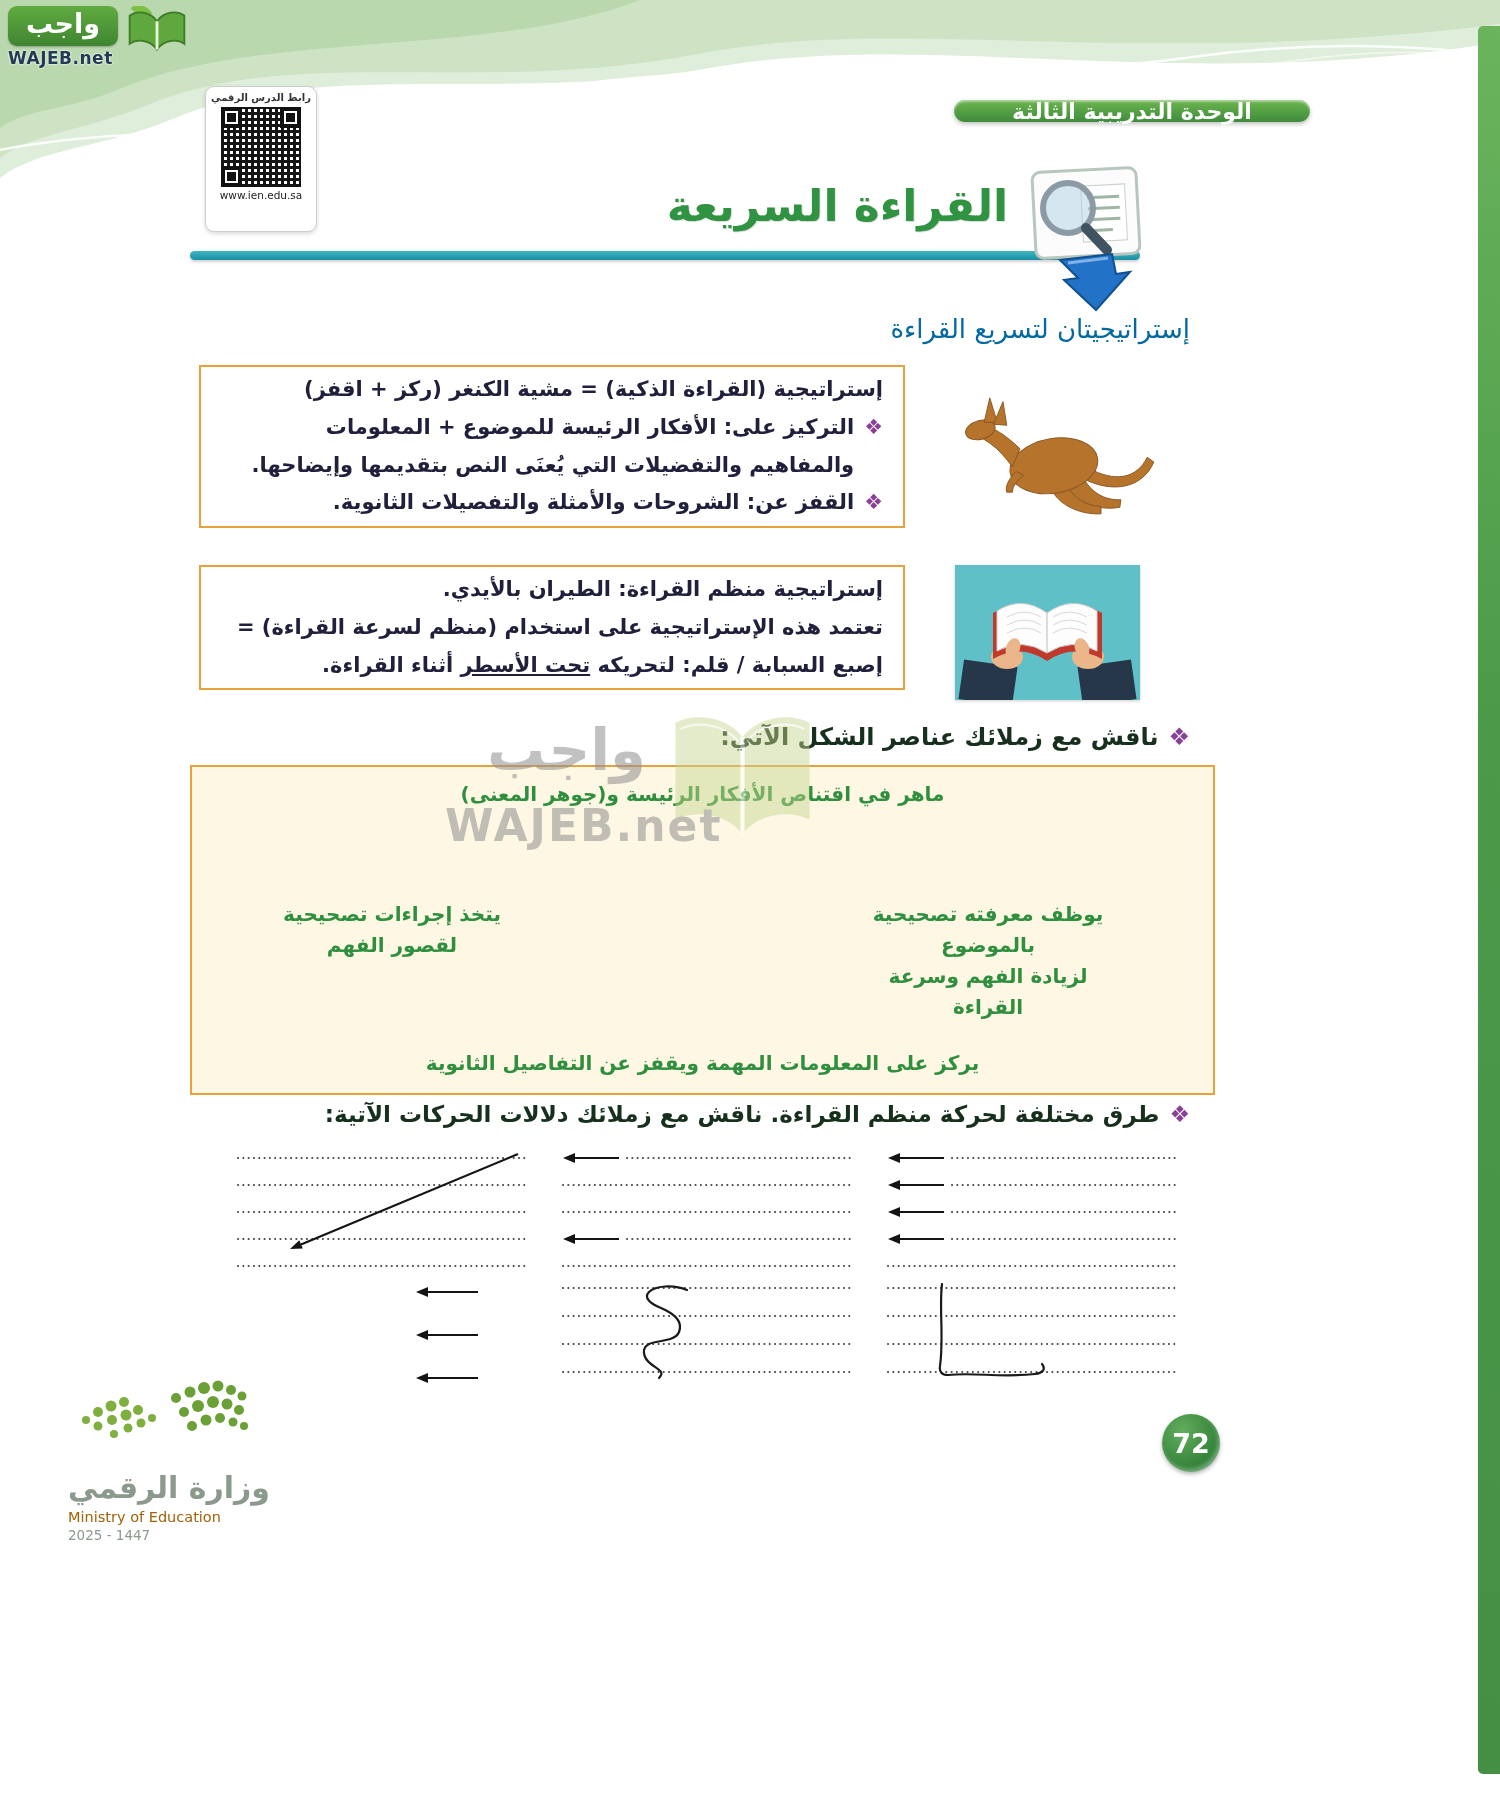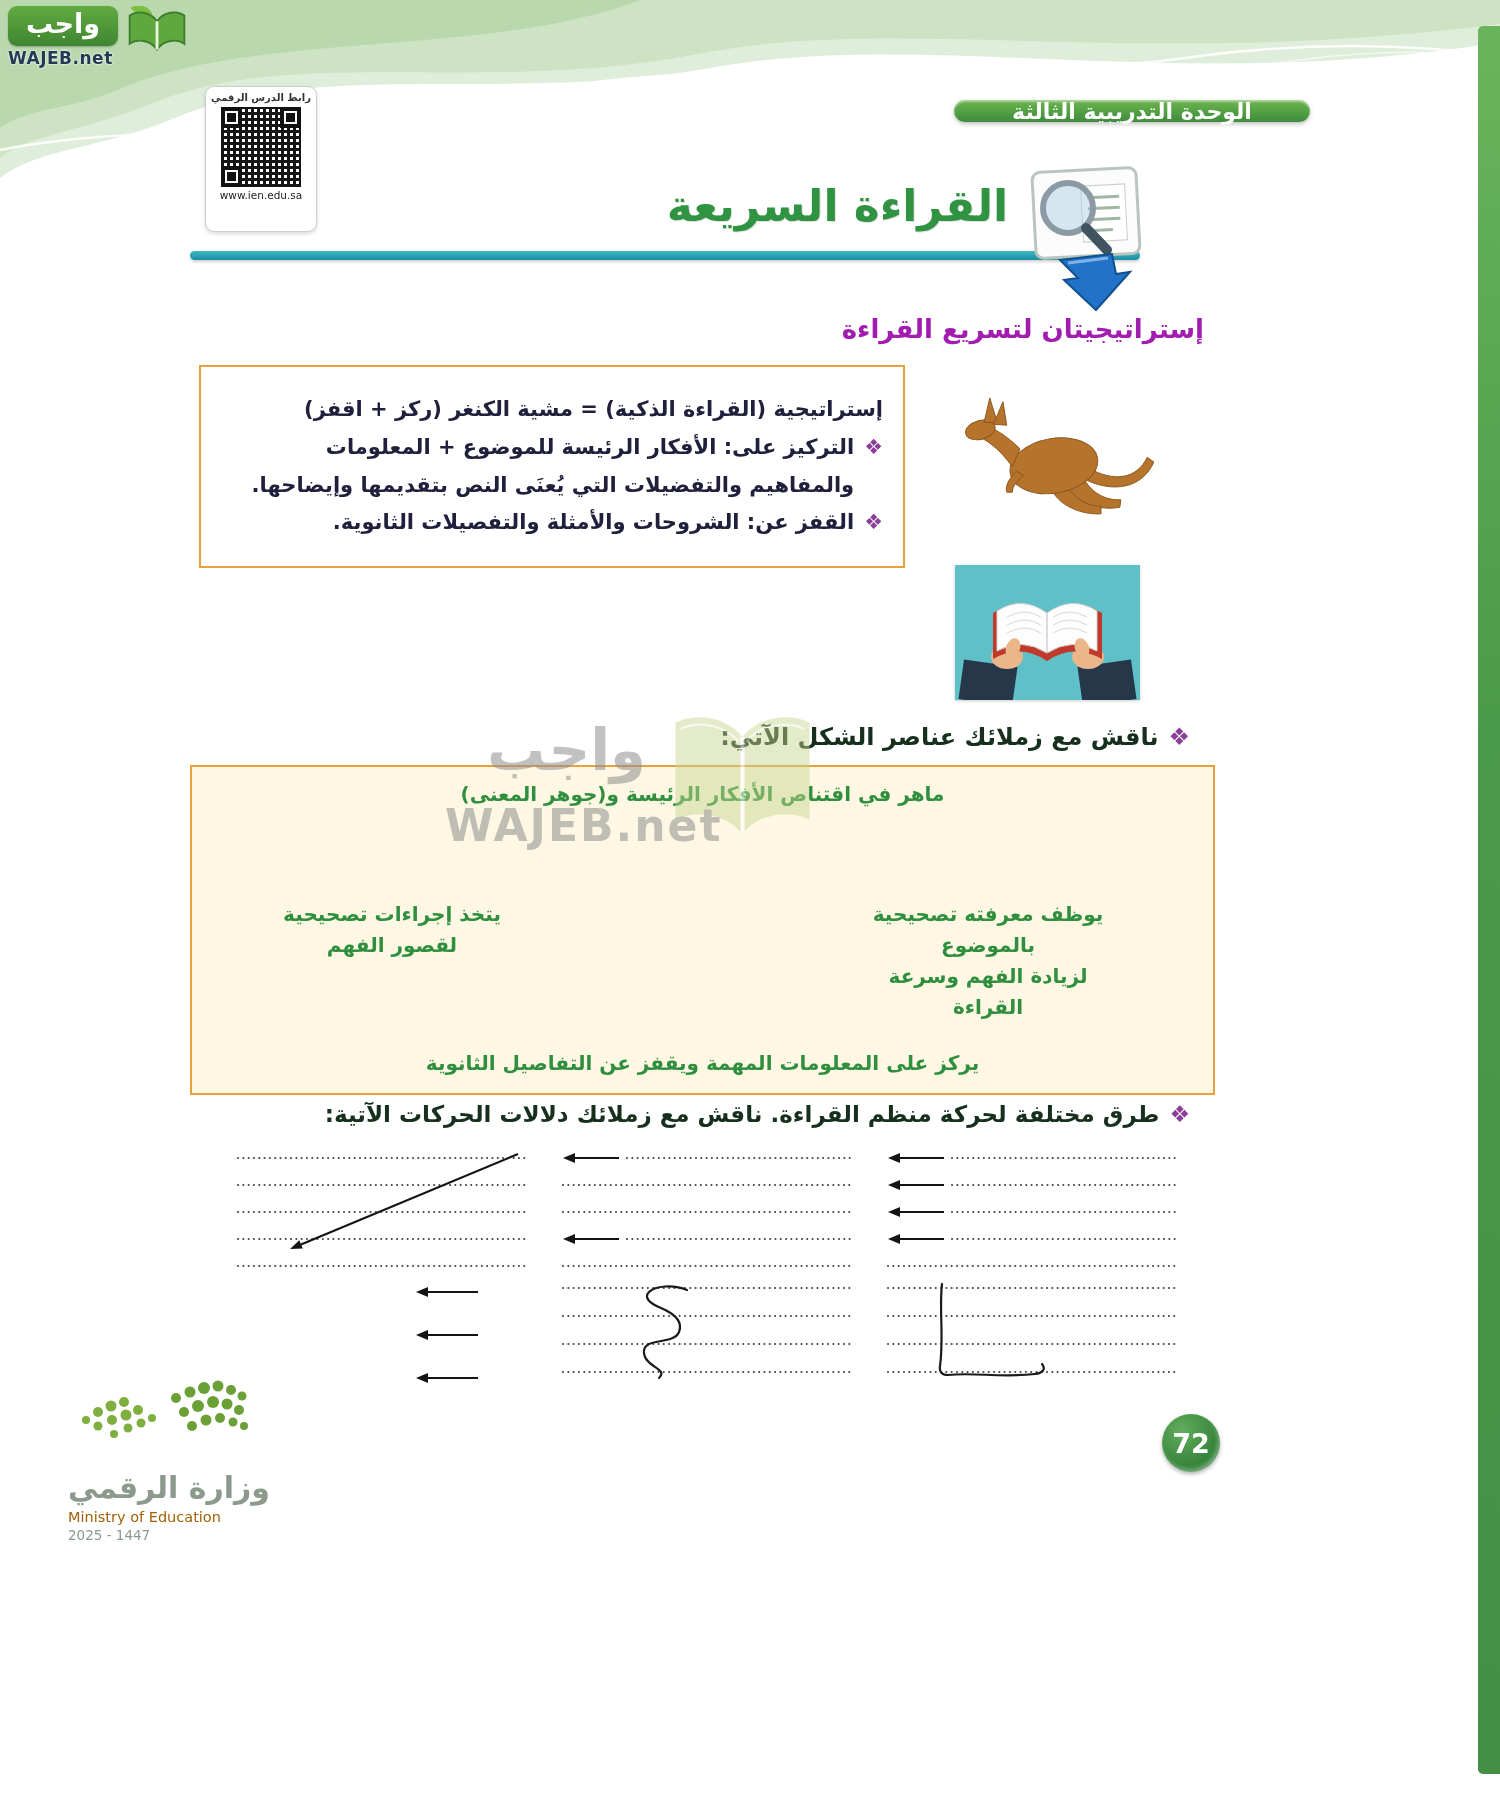--- a/index.html
+++ b/index.html
@@ -62,26 +62,26 @@
     position:absolute; right:492px; top:180px; z-index:4;
     font-size:44px; font-weight:bold; color:#2f9342;
     text-shadow:1px 1px 0 rgba(0,0,0,.12);
   }
   .title-icon { position:absolute; right:350px; top:158px; width:130px; height:158px; z-index:4; }
   .teal-rule {
     position:absolute; left:190px; top:251px; width:950px; height:9px; z-index:1;
     border-radius:5px; background:linear-gradient(180deg,#3fb6c4,#1b8ea3);
     box-shadow:0 2px 3px rgba(0,0,0,.18);
   }
-  .subtitle { position:absolute; right:296px; top:314px; font-size:26px; font-weight:bold; color:#a21caf; }
+  .subtitle { position:absolute; right:310px; top:314px; font-size:26px; font-weight:normal; color:#0369a1; }
 
   
   .obox {
     position:absolute; right:595px; width:706px; box-sizing:border-box;
-    background:#fff; border:2px solid #e8a23b; padding:24px 20px;
+    background:#fff; border:2px solid #e8a23b; padding:4px 20px;
     text-align:right; color:#20203c; font-weight:bold; font-size:21px; line-height:1.8;
     z-index:3;
   }
   .obox .brow { display:flex; gap:10px; }
   .dia { color:#8a3f98; flex:0 0 auto; }
   .ul { text-decoration:underline; }
   .kangaroo { position:absolute; right:332px; top:396px; width:232px; height:132px; z-index:3; }
   .hands { position:absolute; right:360px; top:565px; width:185px; height:135px; z-index:3;
     box-shadow:0 1px 3px rgba(0,0,0,.2); }
 
@@ -219,20 +219,26 @@
         <ellipse cx="118" cy="62" rx="47" ry="29" transform="rotate(-10 118 62)"></ellipse>
         <path d="M82,44 C68,30 52,20 40,18 C34,17 30,20 32,25 C34,30 42,32 50,38 C60,45 68,55 74,63 Z"></path>
         <ellipse cx="40" cy="24" rx="16" ry="10" transform="rotate(-15 40 24)"></ellipse>
         <path d="M44,16 L50,-10 L58,16 Z"></path>
         <path d="M54,18 L64,-6 L68,19 Z"></path>
         <path d="M78,68 C70,76 66,84 68,90 L74,90 C74,83 80,77 86,72 Z"></path>
       </g>
     </svg>
   </div>
 
+  <div class="obox" style="top:565px;">
+    <div>إستراتيجية منظم القراءة: الطيران بالأيدي.</div>
+    <div>
+      <span>تعتمد هذه الإستراتيجية على استخدام (منظم لسرعة القراءة) = إصبع السبابة / قلم: لتحريكه </span><span class="ul">تحت الأسطر</span><span> أثناء القراءة.</span>
+    </div>
+  </div>
 
   <div class="hands">
     <svg viewBox="0 0 185 135" width="185" height="135">
       <rect width="185" height="135" fill="#5fc0c8"></rect>
       <rect x="6" y="98" width="54" height="40" fill="#27374a" transform="rotate(8 33 118)"></rect>
       <rect x="125" y="98" width="54" height="40" fill="#27374a" transform="rotate(-8 152 118)"></rect>
       <ellipse cx="52" cy="92" rx="16" ry="12" fill="#eab68a"></ellipse>
       <ellipse cx="133" cy="92" rx="16" ry="12" fill="#eab68a"></ellipse>
       <path d="M38,48 Q66,30 92,50 Q118,30 147,48 L147,94 Q118,78 92,96 Q66,78 38,94 Z" fill="#c0392b"></path>
       <path d="M42,46 Q67,30 92,48 Q117,30 142,46 L142,86 Q117,72 92,88 Q67,72 42,86 Z" fill="#fdfdfd" stroke="#cfcfcf"></path>

